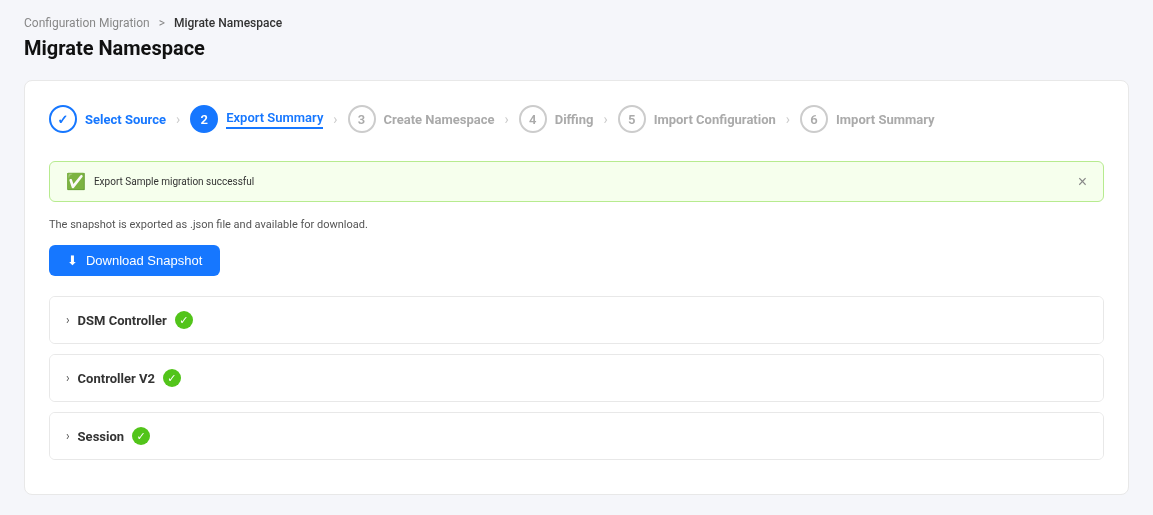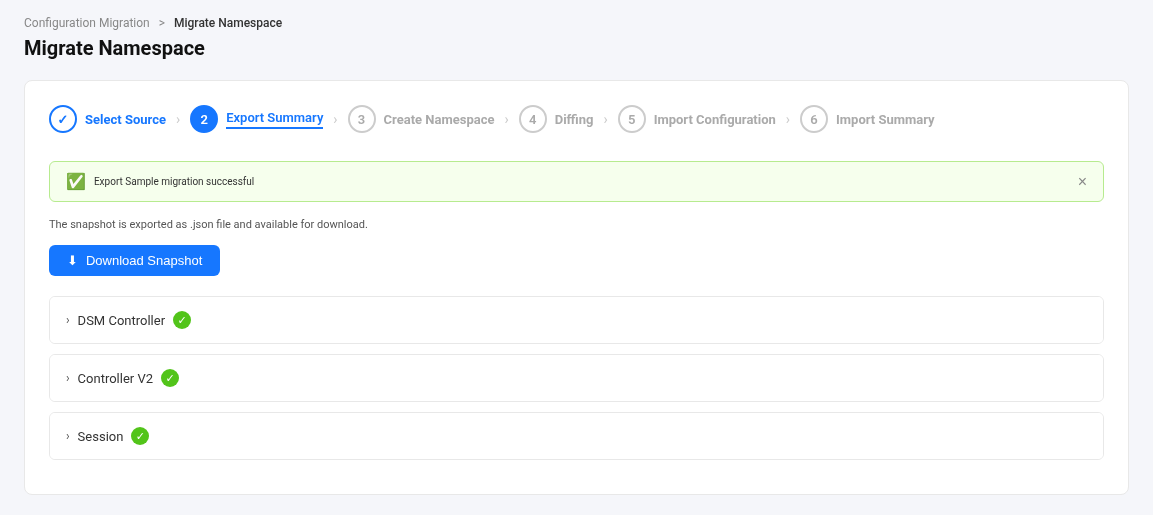--- a/index.html
+++ b/index.html
@@ -171,21 +171,21 @@
       background: #fff;
       gap: 8px;
     }
     .collapsible-arrow {
       color: #555;
       font-size: 12px;
     }
     .collapsible-title {
       font-size: 13px;
       color: #333;
-      font-weight: 400;
+      font-weight: 700;
     }
     .check-completed {
       width: 18px;
       height: 18px;
       border-radius: 50%;
       background: #52c41a;
       color: white;
       display: flex;
       align-items: center;
       justify-content: center;

